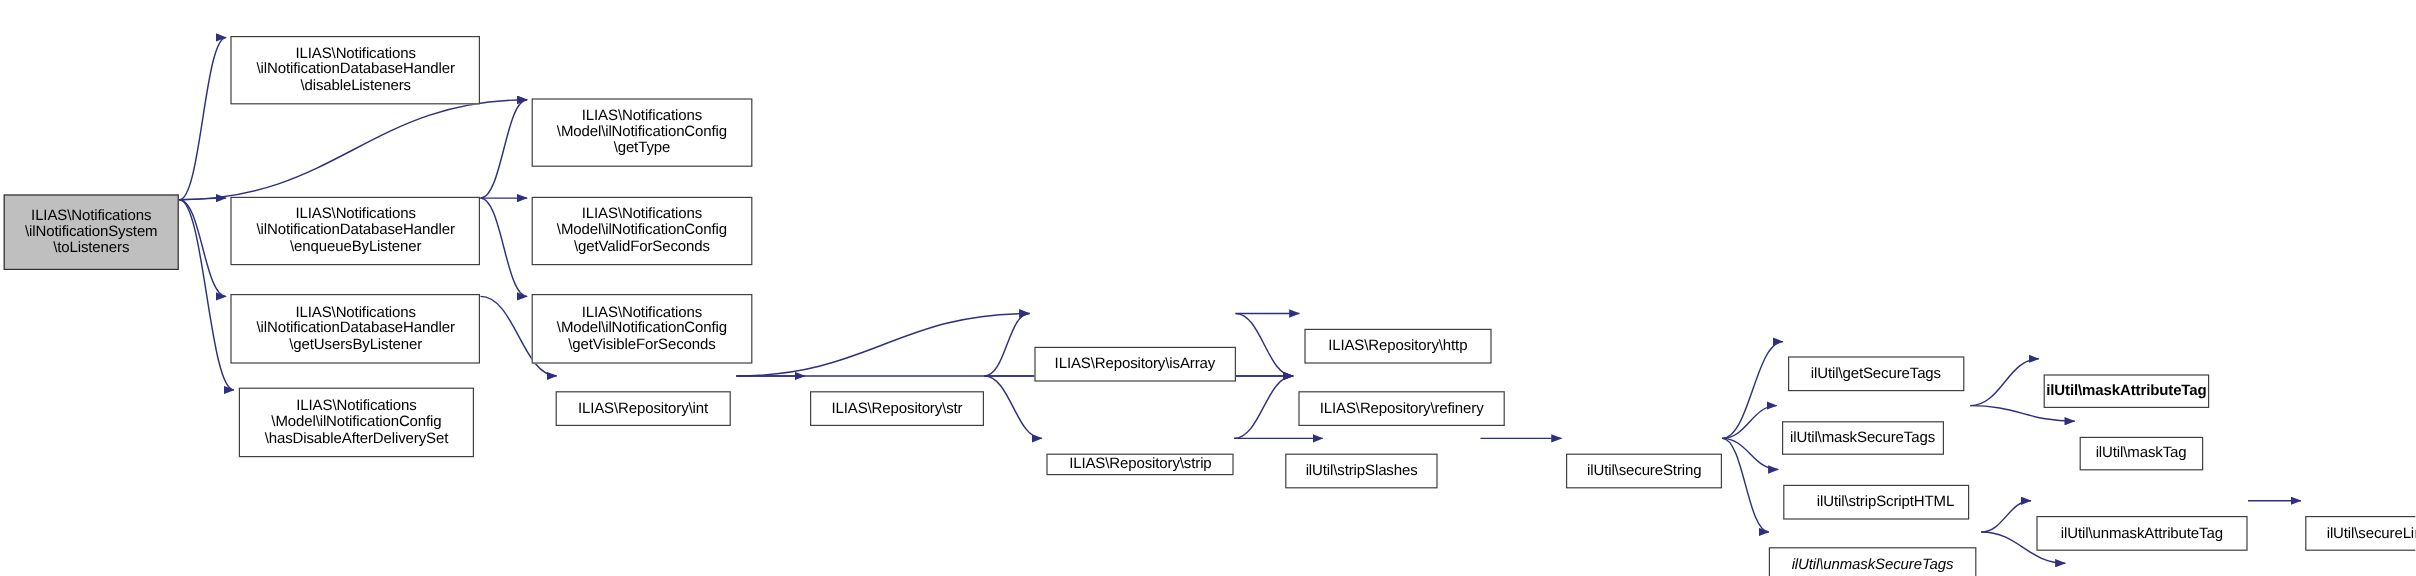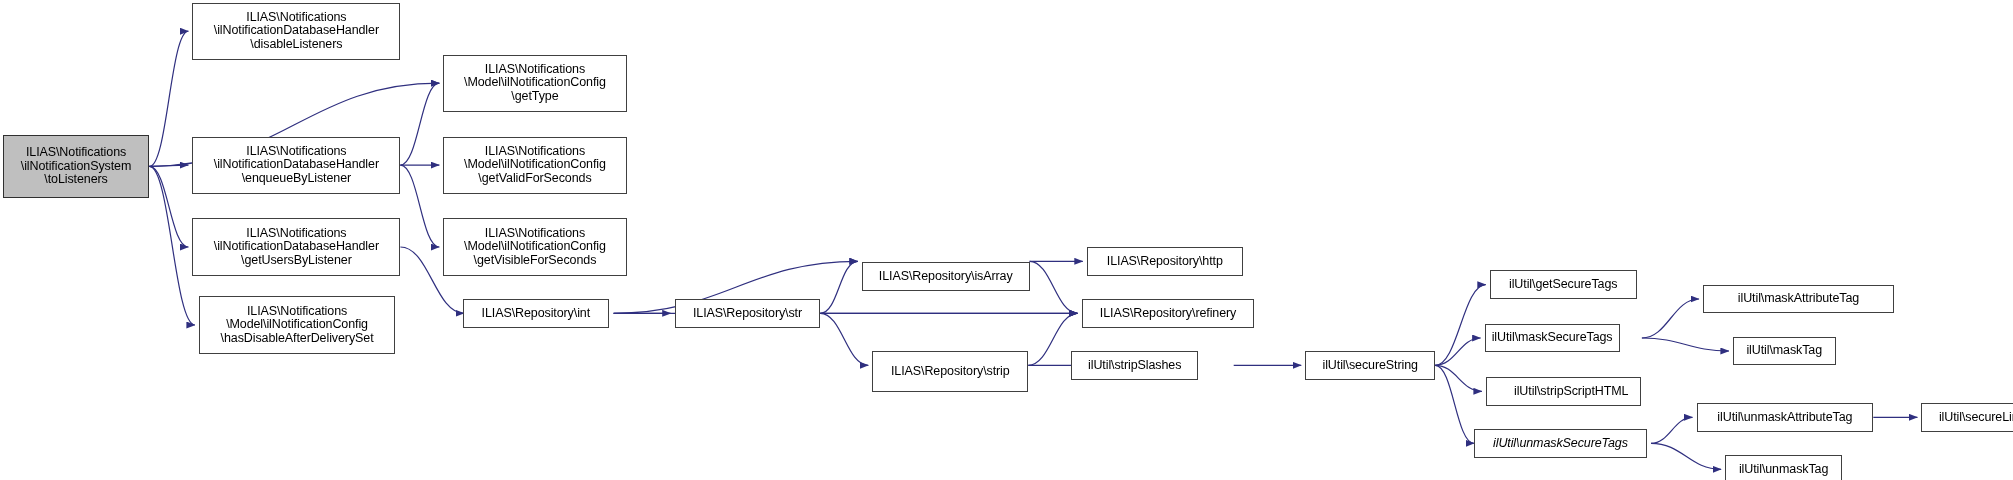--- a/index.html
+++ b/index.html
@@ -31,20 +31,21 @@
     color: #000000;
     display: flex;
     align-items: center;
     justify-content: center;
     text-align: center;
     font-size: 12.5px;
     line-height: 13.5px;
     letter-spacing: -0.1px;
     white-space: pre-line;
     padding: 0 4px;
+    margin-top: 27px;
   }
   .node.root {
     background: #bfbfbf;
     border-color: #303030;
   }
 </style>
 </head>
 <body>
 
 <div id="canvas">
@@ -109,26 +110,26 @@
 \Model\ilNotificationConfig
 \getVisibleForSeconds</div>
       <div class="node" style="left: 198.9px; top: 296.4px; width: 196.3px; height: 57.2px;">ILIAS\Notifications
 \Model\ilNotificationConfig
 \hasDisableAfterDeliverySet</div>
       <div class="node" style="left: 463px; top: 299px; width: 145.6px; height: 28.6px;">ILIAS\Repository\int</div>
       <div class="node" style="left: 674.7px; top: 299px; width: 145.6px; height: 28.6px;">ILIAS\Repository\str</div>
       <div class="node" style="left: 861.9px; top: 262px; width: 167.7px; height: 28.6px;">ILIAS\Repository\isArray</div>
       <div class="node" style="left: 1086.8px; top: 247px; width: 156px; height: 28.6px;">ILIAS\Repository\http</div>
       <div class="node" style="left: 1081.6px; top: 299px; width: 172.9px; height: 28.6px;">ILIAS\Repository\refinery</div>
-      <div class="node" style="left: 872.3px; top: 351px; width: 156px; height: 41px;">ILIAS\Repository\strip</div>
+      <div class="node" style="left: 872.3px; top: 351px; width: 156px; height: 18px;">ILIAS\Repository\strip</div>
       <div class="node" style="left: 1071px; top: 351px; width: 127.4px; height: 28.6px;">ilUtil\stripSlashes</div>
       <div class="node" style="left: 1305.2px; top: 351px; width: 130px; height: 28.6px;">ilUtil\secureString</div>
       <div class="node" style="left: 1489.8px; top: 270.4px; width: 146.9px; height: 28.6px;">ilUtil\getSecureTags</div>
       <div class="node" style="left: 1484.6px; top: 323.7px; width: 135px; height: 28.6px;">ilUtil\maskSecureTags</div>
       <div class="node" style="left: 1485.9px; top: 377px; width: 154.7px; height: 28.6px; padding-left: 20px;">ilUtil\stripScriptHTML</div>
       <div class="node" style="left: 1474px; top: 429px; width: 172.9px; height: 28.6px; font-style: italic;">ilUtil\unmaskSecureTags</div>
-      <div class="node" style="left: 1703px; top: 284.7px; width: 191px; height: 28.6px;">ilUtil\maskAttributeTag</div>
+      <div class="node" style="left: 1703px; top: 284.7px; width: 138px; height: 28.6px; font-weight: bold;">ilUtil\maskAttributeTag</div>
       <div class="node" style="left: 1732.9px; top: 336.7px; width: 102.7px; height: 28.6px;">ilUtil\maskTag</div>
       <div class="node" style="left: 1696.5px; top: 403px; width: 176.8px; height: 28.6px;">ilUtil\unmaskAttributeTag</div>
       <div class="node" style="left: 1725.1px; top: 455px; width: 117px; height: 28.6px;">ilUtil\unmaskTag</div>
       <div class="node" style="left: 1921.4px; top: 403px; width: 120.9px; height: 28.6px;">ilUtil\secureLink</div>
     </div>
 </div>
 
 </body></html>

